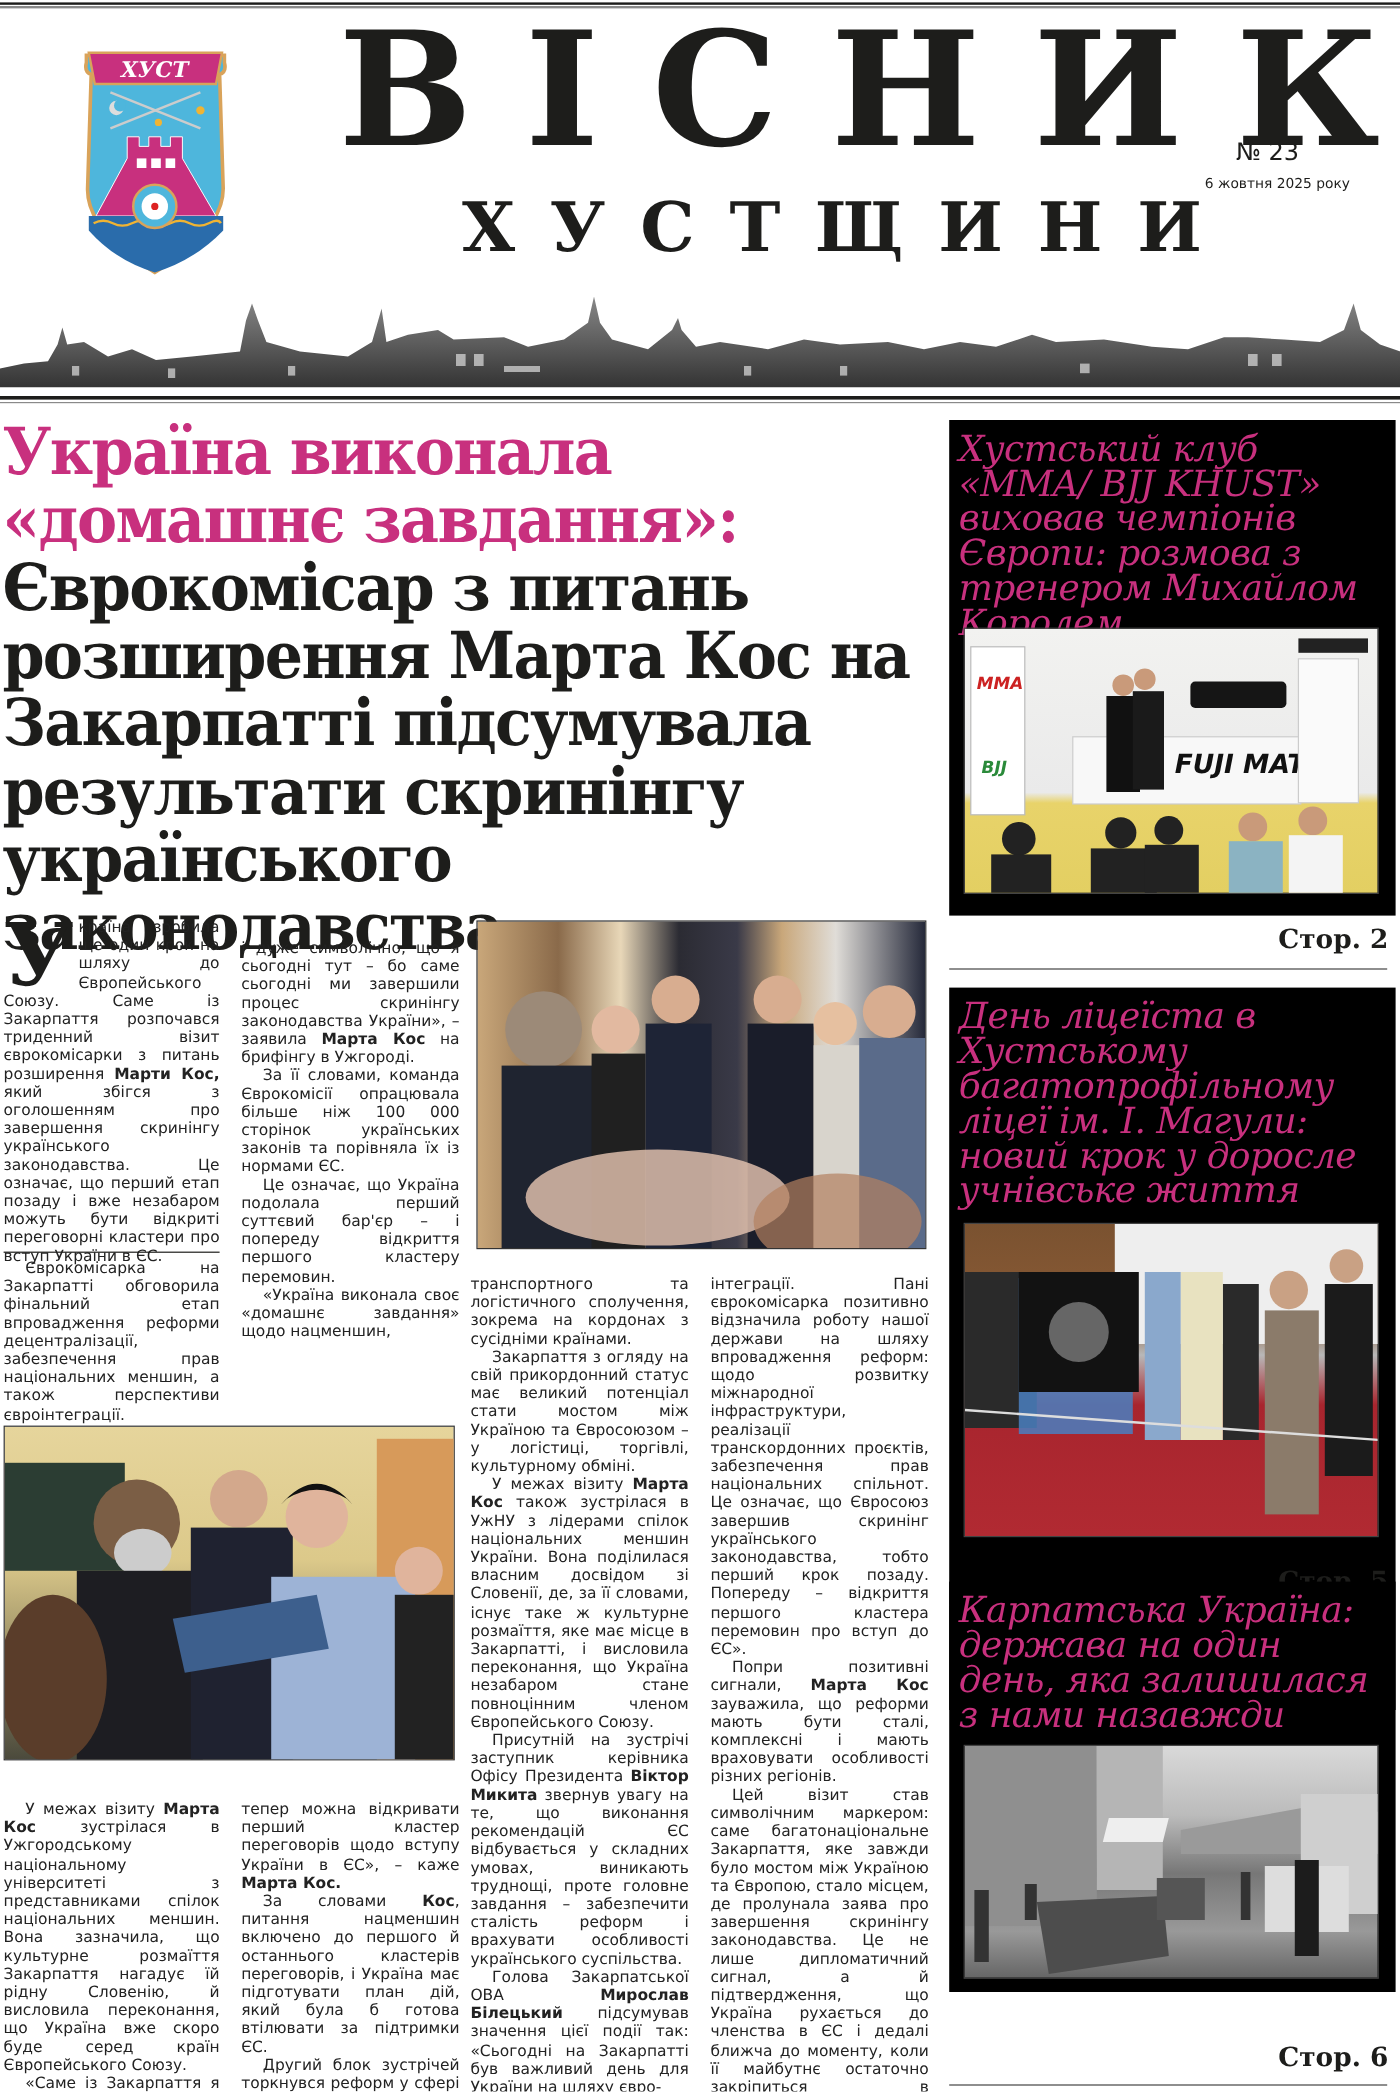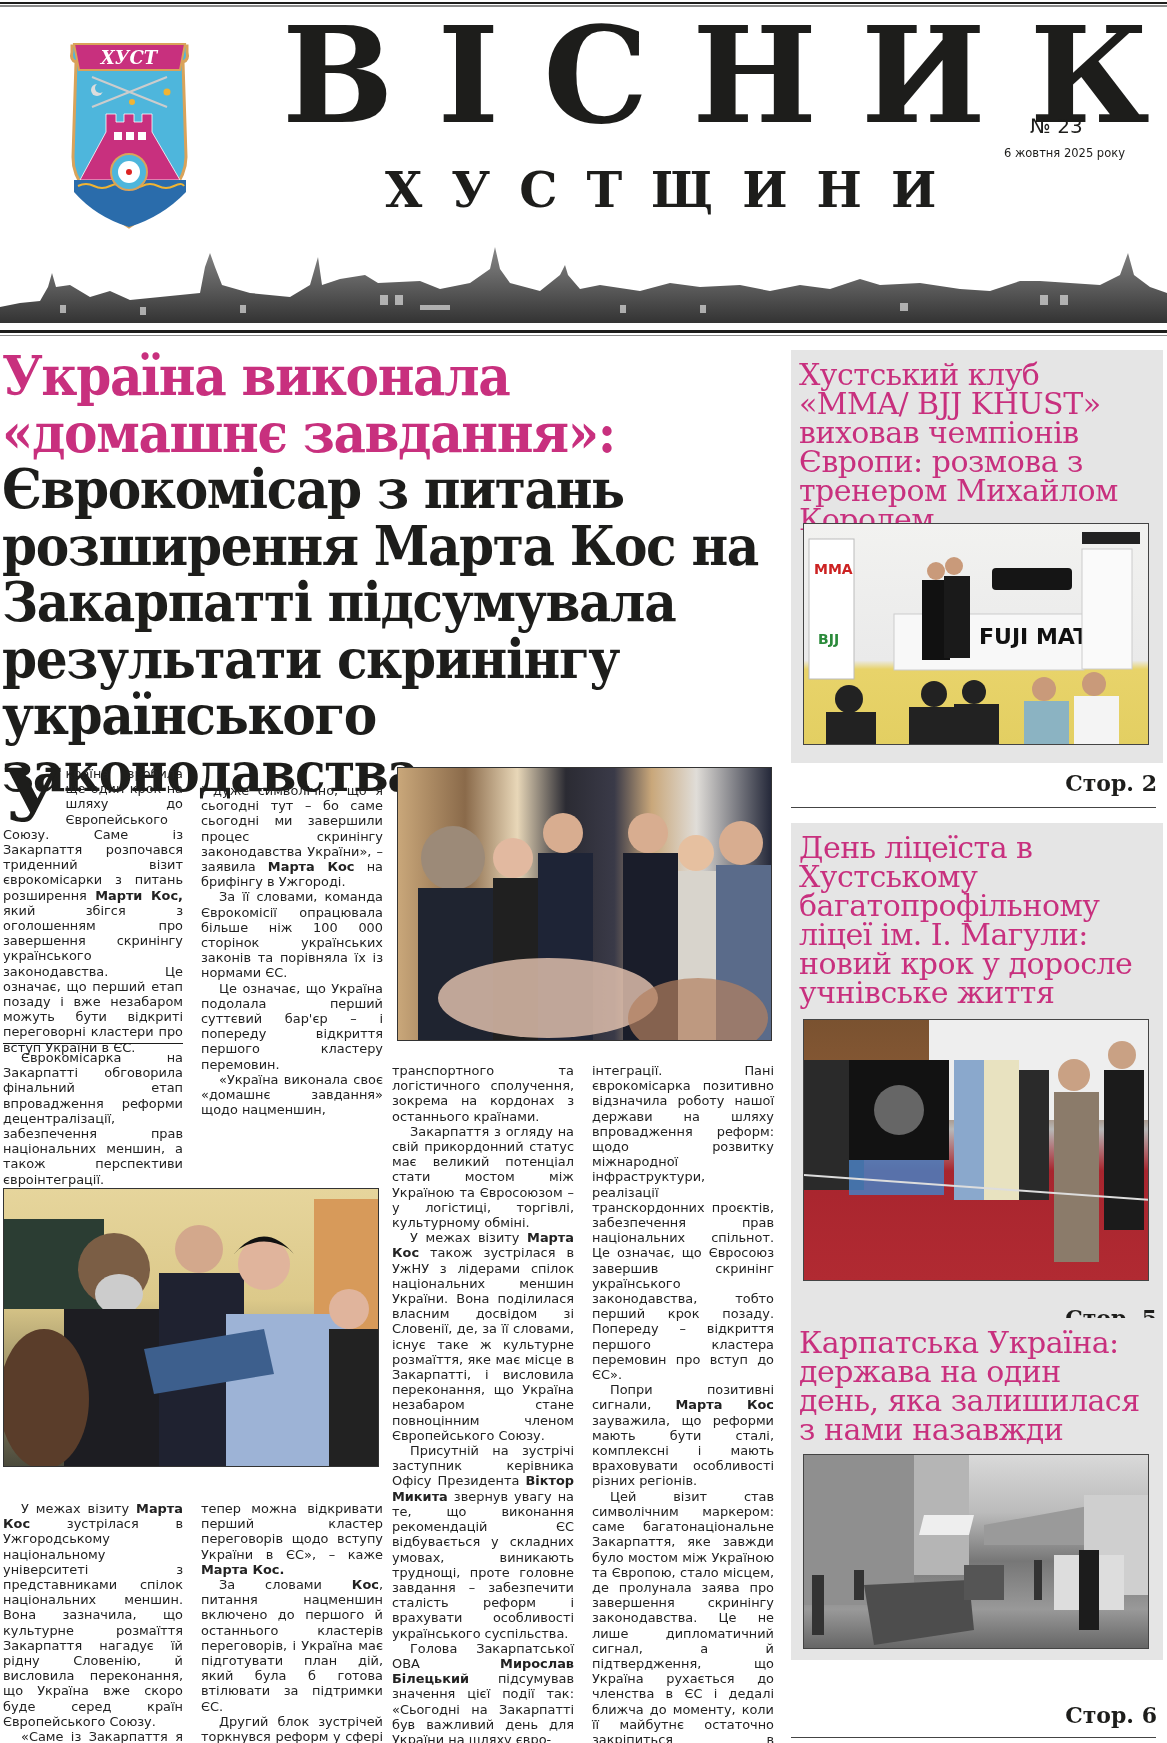--- a/index.html
+++ b/index.html
@@ -5,40 +5,40 @@
   * { box-sizing: border-box; margin: 0; padding: 0; }
   html, body { width: 1167px; height: 1743px; background: #fff; overflow: hidden; }
   body { position: relative; font-family: "DejaVu Sans", sans-serif; color: #1d1d1b; }
 
   .rule-top { position: absolute; left: 0; top: 2px; width: 1167px; height: 5px; border-top: 2px solid #1d1d1b; border-bottom: 2px solid #8a8a8a; }
 
   
   .coat { position: absolute; left: 62px; top: 32px; width: 135px; height: 200px; }
 
   .mast-title { position: absolute; left: 282px; top: 6px; width: 700px; font-family: "DejaVu Serif", serif; font-weight: bold; font-size: 132px; line-height: 140px; letter-spacing: 44px; color: #1d1d1b; white-space: nowrap; }
-  .mast-sub { position: absolute; left: 385px; top: 150px; font-family: "DejaVu Serif", serif; font-weight: bold; font-size: 48px; line-height: 80px; letter-spacing: 29px; color: #1d1d1b; white-space: nowrap; }
+  .mast-sub { position: absolute; left: 385px; top: 150px; font-family: "DejaVu Serif", serif; font-weight: bold; font-size: 57px; line-height: 80px; letter-spacing: 29px; color: #1d1d1b; white-space: nowrap; }
   .issue { position: absolute; left: 1030px; top: 114px; font-size: 20px; color: #1d1d1b; }
   .issue-date { position: absolute; left: 1004px; top: 146px; font-size: 11.5px; color: #1d1d1b; }
 
   .skyline { position: absolute; left: 0; top: 245px; width: 1167px; height: 78px; }
   .rule-mid { position: absolute; left: 0; top: 330px; width: 1167px; height: 6px; border-top: 3px solid #1d1d1b; border-bottom: 1px solid #8a8a8a; }
 
   .headline { position: absolute; left: 2px; top: 348px; width: 780px; font-family: "DejaVu Serif", serif; font-size: 54px; line-height: 56.5px; letter-spacing: -1.5px; color: #1d1d1b; transform: scaleX(0.93); transform-origin: left top; width: 840px; }
   .headline .accent { color: #c8307e; }
 
   .col { position: absolute; font-size: 12.9px; line-height: 15.2px; text-align: justify; hyphens: manual; color: #222; }
   .col p { text-indent: 18px; }
   .col p.first { text-indent: 0; }
   .col b { font-weight: bold; }
   .dropcap { float: left; font-family: "DejaVu Serif", serif; font-weight: bold; font-size: 72px; line-height: 60px; margin: 0 4px -4px 0; color: #1d1d1b; }
   .col-rule { position: absolute; left: 3px; top: 1043px; width: 180px; height: 1px; background: #1d1d1b; }
 
   .photo { position: absolute; border: 1px solid #333; overflow: hidden; }
 
-  .side-box { position: absolute; left: 791px; width: 372px; background: #e5e5e5; }
+  .side-box { position: absolute; left: 791px; width: 372px; background: #000000; font-style: italic; }
   .side-title { position: absolute; left: 8px; font-family: "DejaVu Serif", serif; font-size: 30px; line-height: 29px; color: #c8307e; letter-spacing: -0.5px; }
   .side-photo { position: absolute; left: 12px; border: 1px solid #444; overflow: hidden; }
   .page-ref { position: absolute; right: 12px; font-family: "DejaVu Serif", serif; font-weight: bold; font-size: 22px; color: #1d1d1b; }
   .side-rule { position: absolute; left: 791px; width: 365px; height: 1px; background: #444; }
 </style>
 </head>
 <body>
 
 <div class="rule-top"></div>
 
@@ -124,21 +124,21 @@
     <circle cx="298" cy="85" r="18" fill="#e6c0a0"></circle>
       <rect x="280" y="103" width="40" height="171" fill="#d8d4cc"></rect>
     <circle cx="343" cy="75" r="22" fill="#d8ad90"></circle>
       <rect x="318" y="97" width="57" height="177" fill="#5a6b8a"></rect>
     <ellipse cx="150" cy="230" rx="110" ry="40" fill="#e9c7b3" opacity="0.8"></ellipse>
     <ellipse cx="300" cy="250" rx="70" ry="40" fill="#b48060" opacity="0.7"></ellipse>
   </svg>
 </div>
 
 <div class="col" style="left:392px; top:1063px; width:182px;">
-  <p class="first">транспортного та логістичного сполучення, зокрема на кордонах з останнього країнами.</p>
+  <p class="first">транспортного та логістичного сполучення, зокрема на кордонах з сусідніми країнами.</p>
   <p>Закарпаття з огляду на свій прикордонний статус має великий потенціал стати мостом між Україною та Євросоюзом – у логістиці, торгівлі, культурному обміні.</p>
   <p><span>У межах візиту </span><b>Марта Кос</b><span> також зустрілася в УжНУ з лідерами спілок національних меншин України. Вона поділилася власним досвідом зі Словенії, де, за її словами, існує таке ж культурне розмаїття, яке має місце в Закарпатті, і висловила переконання, що Україна незабаром стане повноцінним членом Європейського Союзу.</span></p>
   <p><span>Присутній на зустрічі заступник керівника Офісу Президента </span><b>Віктор Микита</b><span> звернув увагу на те, що виконання рекомендацій ЄС відбувається у складних умовах, виникають труднощі, проте головне завдання – забезпечити сталість реформ і врахувати особливості українського суспільства.</span></p>
   <p><span>Голова Закарпатської ОВА </span><b>Мирослав Білецький</b><span> підсумував значення цієї події так: «Сьогодні на Закарпатті був важливий день для України на шляху євро-</span></p>
 </div>
 
 <div class="col" style="left:592px; top:1063px; width:182px;">
   <p class="first">інтеграції. Пані єврокомісарка позитивно відзначила роботу нашої держави на шляху впровадження реформ: щодо розвитку міжнародної інфраструктури, реалізації транскордонних проєктів, забезпечення прав національних спільнот. Це означає, що Євросоюз завершив скринінг українського законодавства, тобто перший крок позаду. Попереду – відкриття першого кластера перемовин про вступ до ЄС».</p>
   <p><span>Попри позитивні сигнали, </span><b>Марта Кос</b><span> зауважила, що реформи мають бути сталі, комплексні і мають враховувати особливості різних регіонів.</span></p>
   <p>Цей візит став символічним маркером: саме багатонаціональне Закарпаття, яке завжди було мостом між Україною та Європою, стало місцем, де пролунала заява про завершення скринінгу законодавства. Це не лише дипломатичний сигнал, а й підтвердження, що Україна рухається до членства в ЄС і дедалі ближча до моменту, коли її майбутнє остаточно закріпиться в європейській спільноті.</p>

